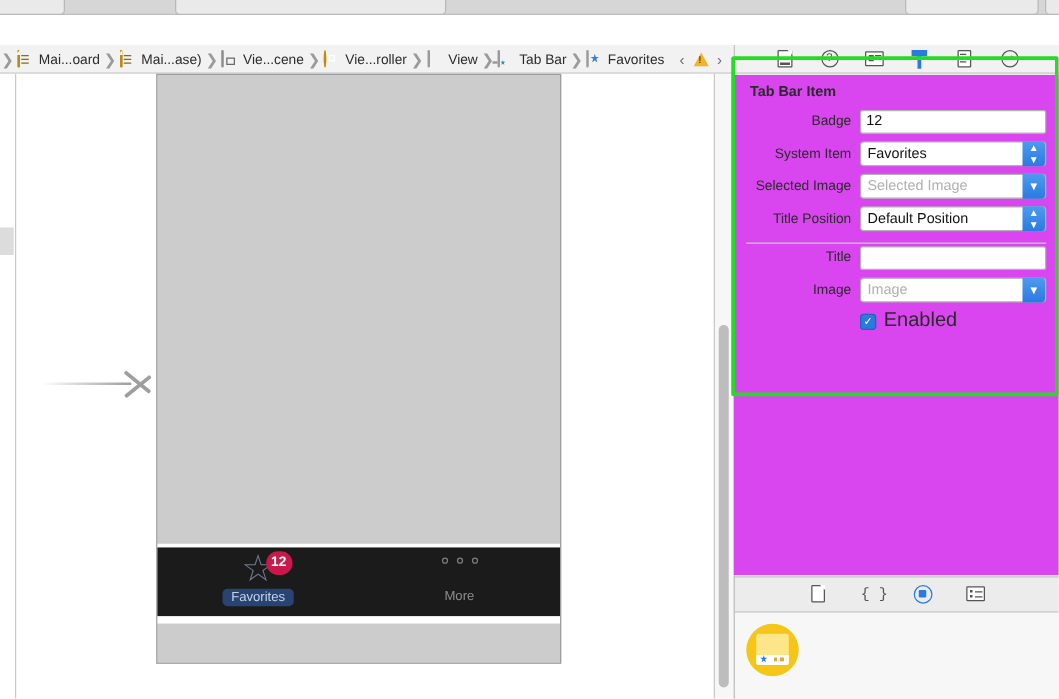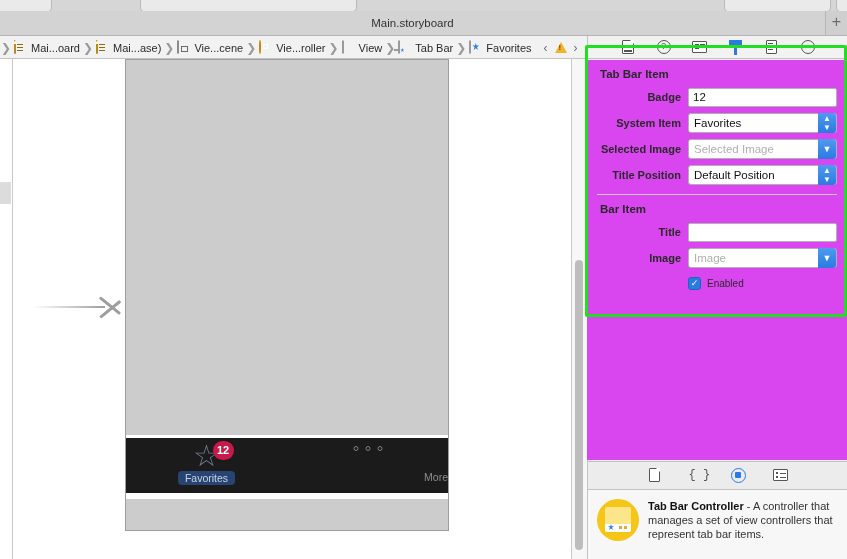--- a/index.html
+++ b/index.html
@@ -188,21 +188,21 @@
   }
   .dots{
     position:absolute;left:50%;top:8px;transform:translateX(-50%);
     display:flex;gap:7px;
   }
   .dots i{
     width:5px;height:5px;border-radius:50%;border:1.3px solid #7e7e7e;
     display:block;box-sizing:border-box;
   }
   .more-label{
-    position:absolute;left:0;right:0;top:33px;text-align:right;
+    position:absolute;left:0;right:0;top:33px;text-align:center;
     font-size:10.5px;color:#8d8d8d;
   }
 
   
   .v-split{
     position:absolute;left:571px;top:59px;width:16px;height:500px;background:#f7f7f7;
     border-left:1px solid #c9c9c9;box-sizing:border-box;
   }
   .v-scroll{
     position:absolute;left:575px;top:260px;width:8px;height:290px;
@@ -279,21 +279,21 @@
     position:absolute;left:587px;top:60px;width:260px;height:400px;
     background:#d946ef;overflow:hidden;
   }
   .sec{padding:0 10px;}
   .sec-title{
     font-size:11.5px;font-weight:bold;color:#2a2a2a;padding:8px 0 6px 3px;
   }
   .row{display:flex;align-items:center;height:22px;margin-bottom:4px;}
   .row .lab{
     width:84px;text-align:right;font-size:11px;color:#2a2a2a;
-    padding-right:7px;flex:none;font-weight:bold;
+    padding-right:7px;flex:none;
   }
   .fld{
     flex:1;height:19px;background:#fff;border:1px solid #b3b3b3;
     border-radius:2px;box-sizing:border-box;font-size:11.5px;color:#111;
     padding:0 4px;line-height:17px;
   }
   .combo{
     flex:1;height:20px;background:#fff;border:1px solid #b0b0b0;border-radius:3px;
     box-sizing:border-box;position:relative;font-size:11.5px;color:#111;
     padding:0 24px 0 5px;line-height:18px;
@@ -311,21 +311,21 @@
     width:13px;height:20px;margin-left:4px;border:1px solid #b0b0b0;border-radius:3px;
     background:linear-gradient(180deg,#fdfdfd,#e8e8e8);
     font-size:7px;color:#444;text-align:center;line-height:9px;box-sizing:border-box;flex:none;
   }
   .check-row{display:flex;align-items:center;height:20px;padding-left:91px;}
   .cbox{
     width:13px;height:13px;border-radius:3px;background:#2a7ae2;
     border:1px solid #1f63bd;box-sizing:border-box;color:#fff;font-size:9px;
     line-height:11px;text-align:center;margin-right:6px;flex:none;
   }
-  .check-row .cl{font-size:10px;color:#2a2a2a;}
+  .check-row .cl{font-size:16px;color:#2a2a2a;}
   .hr{height:1px;background:#c9c9c9;margin:8px 0 0;}
 
   
   .hl-ring{
     position:absolute;left:585px;top:45px;width:262px;height:272px;
     border:3px solid #22dd22;box-sizing:border-box;border-radius:2px;
     pointer-events:none;
   }
 
   
@@ -401,24 +401,20 @@
 
 <div class="app">
 
   <div class="chrome-strip">
     <div class="chrome-seg" style="left:-20px;width:70px;"></div>
     <div class="chrome-seg" style="left:140px;width:215px;"></div>
     <div class="chrome-seg" style="left:724px;width:105px;"></div>
     <div class="chrome-seg" style="left:836px;width:105px;"></div>
   </div>
 
-  <div class="titlebar">
-    <div class="tab-title">Main.storyboard</div>
-    <div class="plus">+</div>
-  </div>
 
   <div class="jumpbar">
     <div class="crumbs">
       <span class="sep">❯</span>
 
       <span class="crumb">
         <span class="ci"><span class="ic-doc"></span></span>
         <span class="lbl">Mai...oard</span>
       </span>
       <span class="sep">❯</span>
@@ -560,21 +556,20 @@
         <div class="lab">Title Position</div>
         <div class="combo">
           <span>Default Position</span>
           <span class="knob">▲<br>▼</span>
         </div>
       </div>
       <div class="hr"></div>
     </div>
 
     <div class="sec">
-      <div class="sec-title">Bar Item</div>
 
       <div class="row">
         <div class="lab">Title</div>
         <div class="fld"></div>
       </div>
 
       <div class="row">
         <div class="lab">Image</div>
         <div class="combo ph">
           <span>Image</span>
@@ -605,18 +600,15 @@
       </div>
   </div>
 
   <div class="lib-desc">
     <div class="tbc-icon">
       <span class="scr"></span>
         <span class="bar"></span>
         <span class="bstar"></span>
         <span class="bdots"></span>
     </div>
-    <div class="desc-text">
-      <b>Tab Bar Controller</b><span> - A controller that manages a set of view controllers that represent tab bar items.</span>
-    </div>
   </div>
 
 </div>
 
 </body></html>

